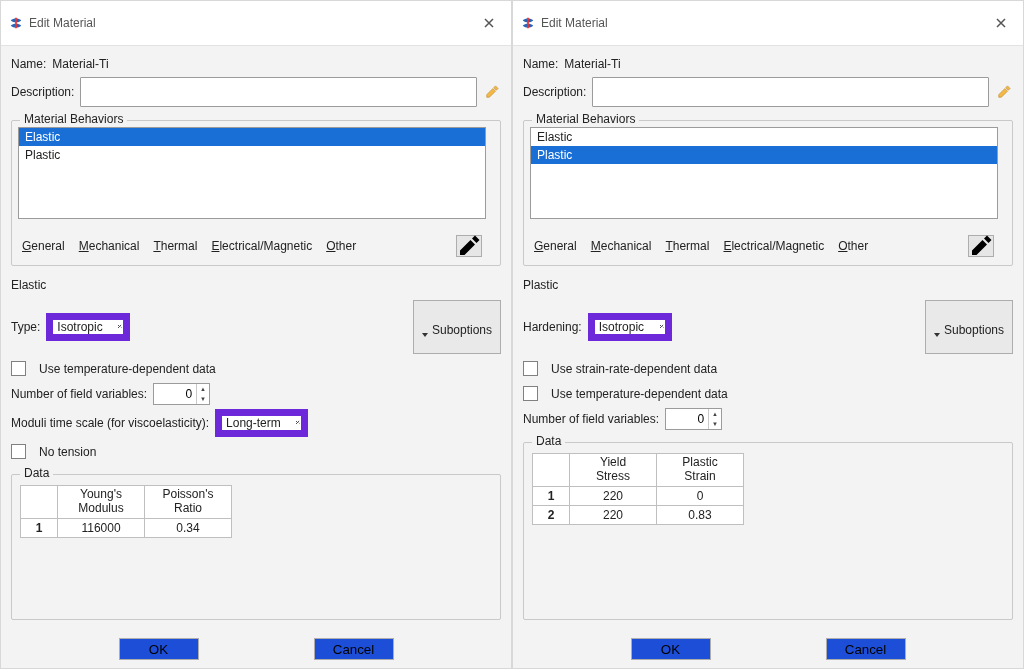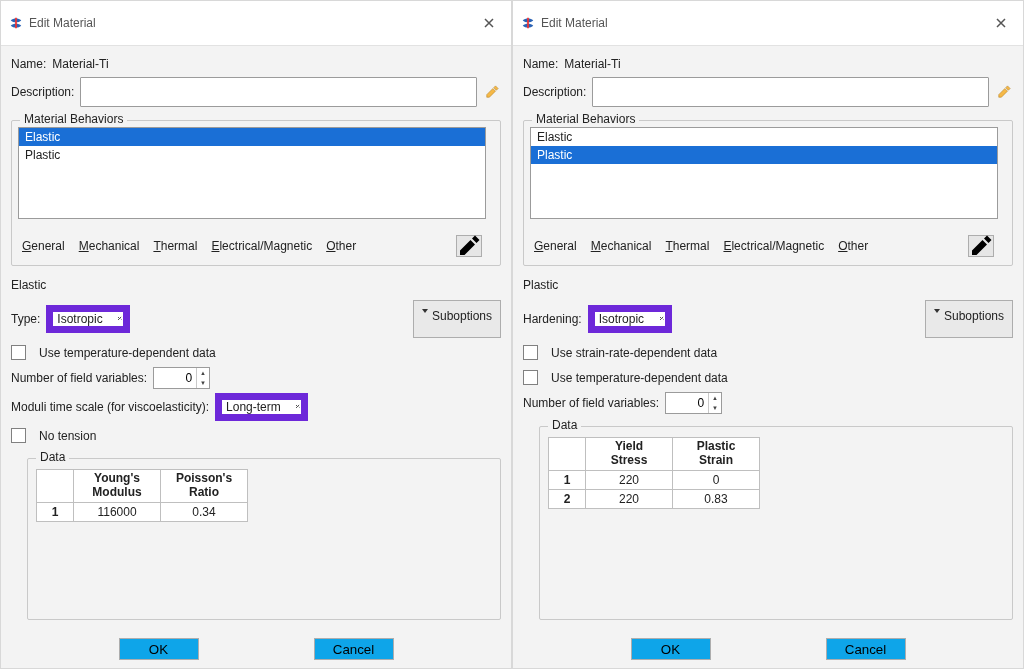--- a/index.html
+++ b/index.html
@@ -32,31 +32,31 @@
   select,input[type=text],.spin{font:inherit;}
   .combo{background:#fff;border:7px solid #6d28d9;height:28px;padding:0 20px 0 4px;appearance:none;-webkit-appearance:none;position:relative;color:#222;}
   .combo-wrap{position:relative;display:inline-block;}
   .combo-wrap:after{content:"";position:absolute;right:5px;top:50%;width:7px;height:7px;transform:translateY(-60%) scaleY(0.8);background:linear-gradient(45deg,transparent 45%,#555 46%,#555 54%,transparent 55%),linear-gradient(-45deg,transparent 45%,#555 46%,#555 54%,transparent 55%);background-position:0 0;background-size:50% 100%;background-repeat:no-repeat;pointer-events:none;}
   .spin{display:inline-flex;align-items:stretch;border:1px solid #9b9b9b;height:20px;background:#fff;}
   .spin input{border:0;width:34px;text-align:right;padding:0 4px;font:inherit;outline:none;}
   .spin .btns{display:flex;flex-direction:column;border-left:1px solid #c9c9c9;}
   .spin .btns div{flex:1;width:12px;display:flex;align-items:center;justify-content:center;font-size:6px;color:#444;cursor:pointer;}
   .checkbox{display:flex;align-items:center;gap:13px;margin:3px 0;}
   .checkbox .box{width:13px;height:13px;border:1px solid #808080;background:#fff;}
-  .subopt{display:inline-flex;align-items:flex-start;gap:4px;border:1px solid #adadad;background:#e9e9e9;height:20px;padding:8px 8px;cursor:pointer;margin-left:auto;}
+  .subopt{display:inline-flex;align-items:flex-end;gap:4px;border:1px solid #adadad;background:#e9e9e9;height:20px;padding:16px 8px;cursor:pointer;margin-left:auto;}
   .subopt .tri{width:0;height:0;border-top:4px solid #333;border-left:3px solid transparent;border-right:3px solid transparent;}
-  .data-group{position:relative;border:1px solid #c9c9c9;border-radius:2px;margin:8px 0 0 16px;padding:10px 8px 8px 8px;flex:1;min-height:0;display:flex;flex-direction:column;justify-content:center;}
+  .data-group{position:relative;border:1px solid #c9c9c9;border-radius:2px;margin:8px 0 0 0;padding:10px 8px 8px 8px;flex:1;min-height:0;display:flex;flex-direction:column;justify-content:center;}
   .data-group .legend{position:absolute;top:-9px;left:8px;background:#f3f3f3;padding:0 4px;}
   table{border-collapse:collapse;background:#fff;}
   table th,table td{border:1px solid #bfbfbf;padding:2px 8px;font-weight:normal;font-size:12px;text-align:center;min-width:70px;}
-  table th{background:#fff;font-weight:bold;line-height:1.15;}
+  table th{background:#fff;font-weight:normal;line-height:1.15;}
   table .rowhdr{background:#fff;font-weight:bold;width:20px;min-width:20px;}
   .table-wrap{flex:1;overflow:auto;}
   .buttonbar{display:flex;justify-content:space-around;padding:8px 60px;}
-  .btn{min-width:80px;height:22px;border:1px solid #adadad;background:#0ea5e9;cursor:pointer;}
+  .btn{min-width:80px;height:22px;border:1px solid #adadad;background:#1d4ed8;cursor:pointer;}
 </style>
 </head>
 <body>
 
 <div class="screen" id="screen">
     <div class="dialog">
       <div class="titlebar">
         <span class="app-icon"><svg viewBox="0 0 16 16">
             <path d="M2 5 C5 2,11 2,14 5 C11 8,5 8,2 5 Z M2 11 C5 8,11 8,14 11 C11 14,5 14,2 11 Z" fill="#2b63b5"></path>
             <rect x="7" y="2" width="2" height="12" fill="#e33"></rect>

